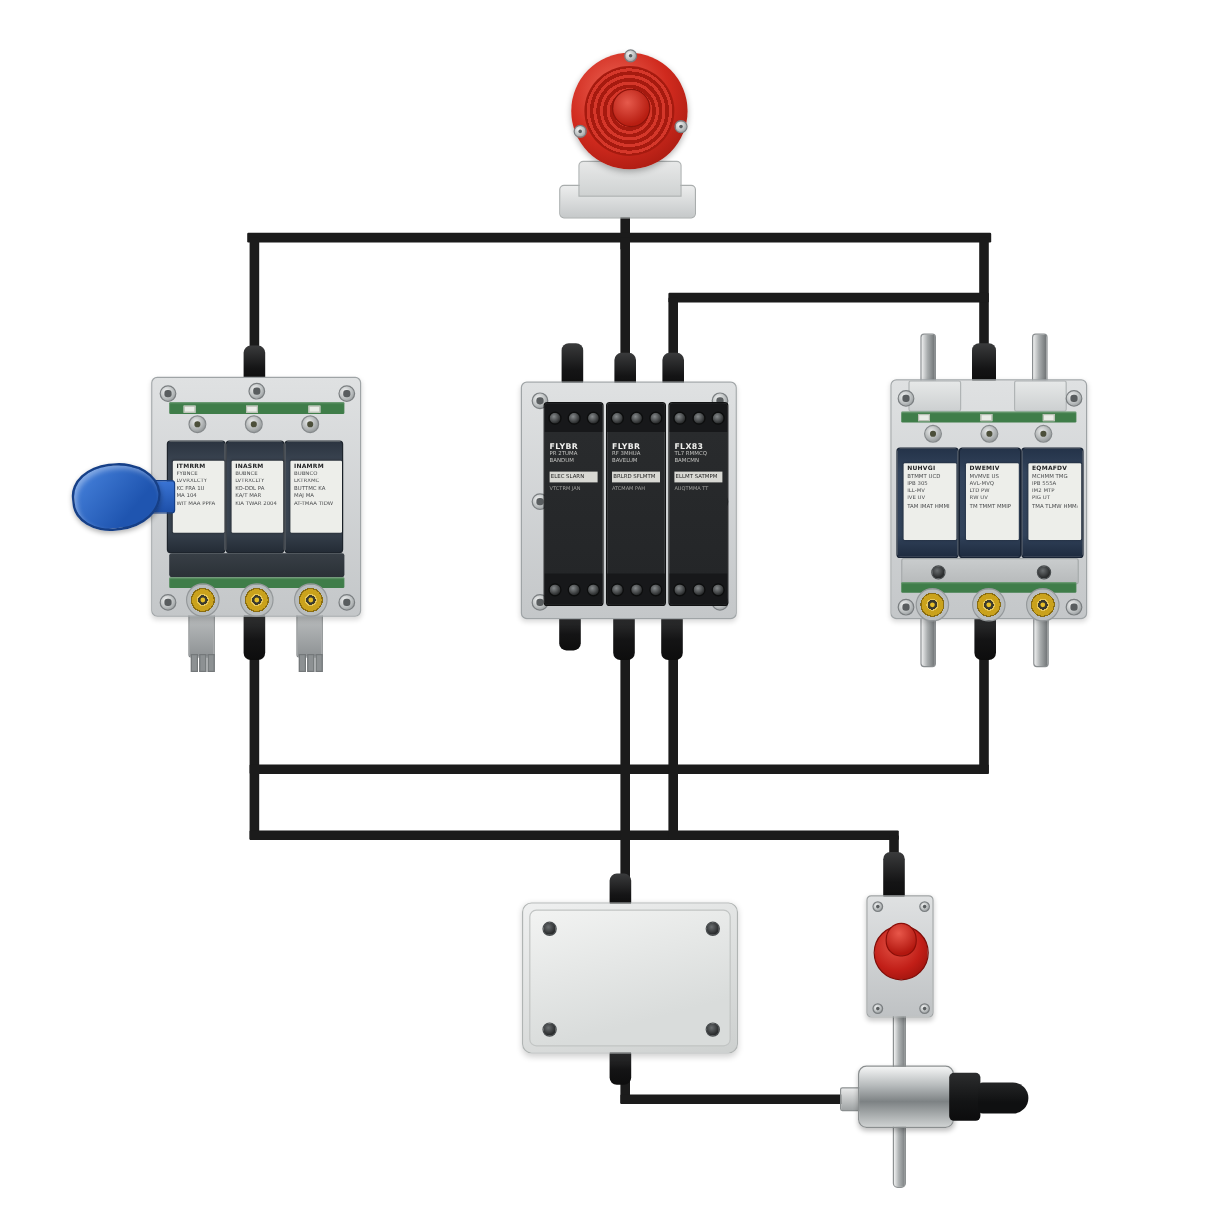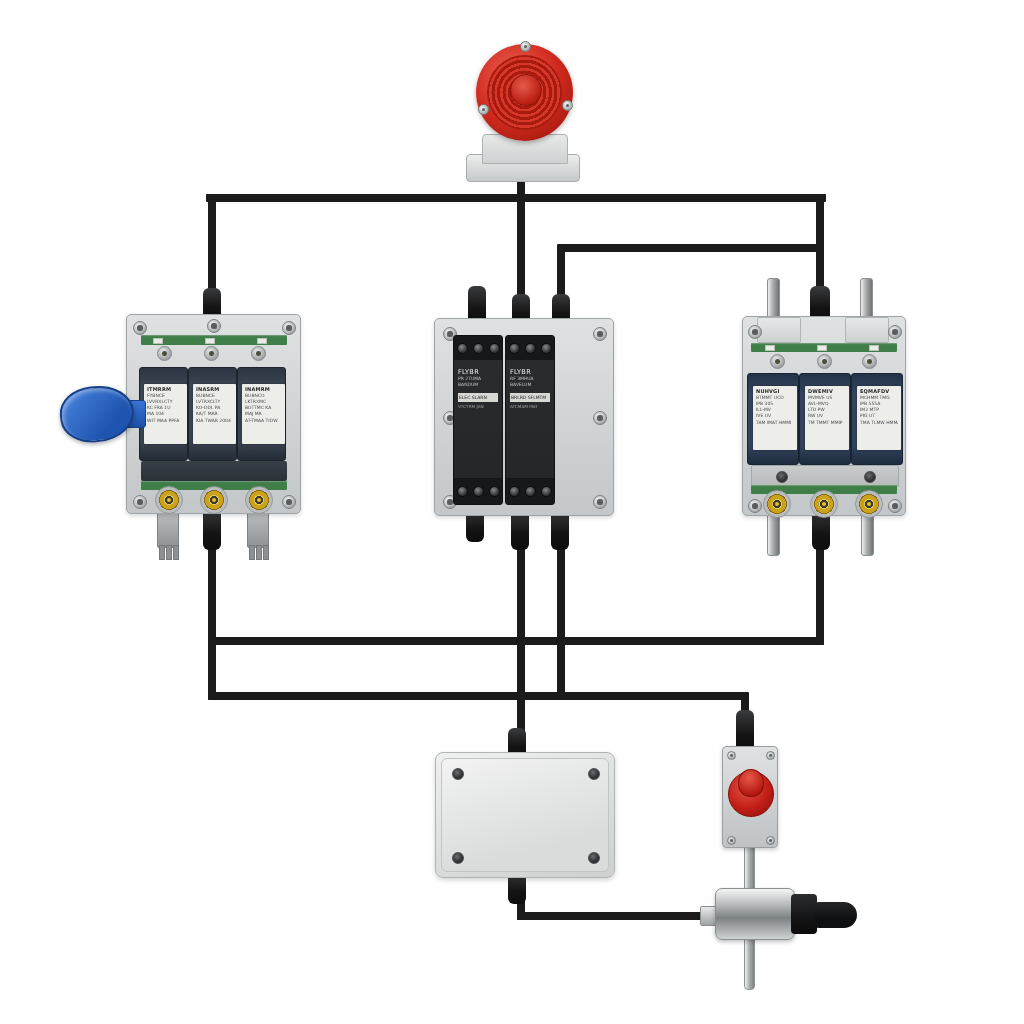--- a/index.html
+++ b/index.html
@@ -26,21 +26,21 @@
   .mod-navy{position:absolute;background:linear-gradient(180deg,#243349,#33445c 22%,#31425a 80%,#1e2b3f);border-radius:3px;border:1px solid #182334;}
   .wlabel{position:absolute;background:#edeeea;border-radius:1px;padding:2px 3px;box-shadow:0 0 2px rgba(0,0,0,.4);}
   .wlabel .l1{font-weight:bold;font-size:5px;color:#1f2022;line-height:6.5px;letter-spacing:.2px;}
   .wlabel .ln{font-size:4.5px;color:#4a4c4e;line-height:6.3px;white-space:nowrap;overflow:hidden;}
   .cmod{position:absolute;background:linear-gradient(180deg,#2a2c2e,#232527);border-radius:3px;border:1px solid #101112;}
   .ccap{position:absolute;left:0;width:100%;background:#17181a;display:flex;justify-content:space-around;align-items:center;}
   .ccap-t{top:0;height:24px;border-radius:3px 3px 0 0;}
   .ccap-b{bottom:0;height:26px;border-radius:0 0 3px 3px;}
   .term{width:9px;height:9px;border-radius:50%;background:radial-gradient(circle at 40% 35%,#85898b,#2b2d2e 70%);border:1px solid #0c0d0d;}
   .clabel{position:absolute;left:4px;right:4px;top:32px;}
-  .clabel .b1{font-weight:normal;font-size:6.5px;color:#f0f0ee;line-height:8px;letter-spacing:.3px;}
+  .clabel .b1{font-weight:bold;font-size:6.5px;color:#f0f0ee;line-height:8px;letter-spacing:.3px;}
   .clabel .s1{font-size:4.5px;color:#c3c3c0;line-height:6px;white-space:nowrap;}
   .clabel .band{margin-top:5px;background:#d8d8d3;color:#1d1d1d;font-size:4.5px;line-height:9px;height:9px;padding:0 1px;white-space:nowrap;overflow:hidden;}
   .clabel .ft{margin-top:2px;font-size:4.2px;color:#a4a4a1;line-height:5.5px;white-space:nowrap;}
   .prong{position:absolute;background:linear-gradient(180deg,#bcbfc0,#8f9395);border:1px solid #7e8284;border-radius:2px;}
   .tooth{position:absolute;width:4px;height:13px;background:#90精9498;background:#8d9193;border:0.5px solid #74787a;}
 </style>
 </head>
 <body>
 
 <div id="canvas">
@@ -202,20 +202,39 @@
         <div class="s1">BAVELUM</div>
         <div class="band">BRLRD SFLMTM</div>
         <div class="ft">ATCMAM PAH</div>
       </div>
       <div class="ccap ccap-b">
         <span class="term"></span>
           <span class="term"></span>
           <span class="term"></span>
       </div>
     </div>
+    <div class="cmod" style="left:122px;top:16px;width:48px;height:168px;">
+      <div class="ccap ccap-t">
+        <span class="term"></span>
+          <span class="term"></span>
+          <span class="term"></span>
+      </div>
+      <div class="clabel">
+        <div class="b1">FLX83</div>
+        <div class="s1">TL7 RMMCQ</div>
+        <div class="s1">BAMCMN</div>
+        <div class="band">ELLMT SATMPM</div>
+        <div class="ft">AUQTMMA TT</div>
+      </div>
+      <div class="ccap ccap-b">
+        <span class="term"></span>
+          <span class="term"></span>
+          <span class="term"></span>
+      </div>
+    </div>
   </div>
 
   <div class="plate" style="left:742px;top:316px;width:162px;height:198px;">
     <div style="position:absolute;left:14px;top:0;width:42px;height:24px;background:linear-gradient(180deg,#e6e8e8,#cdd0d1);border:1px solid #b0b4b5;border-radius:2px;"></div>
     <div style="position:absolute;left:102px;top:0;width:42px;height:24px;background:linear-gradient(180deg,#e6e8e8,#cdd0d1);border:1px solid #b0b4b5;border-radius:2px;"></div>
     <span class="screw" style="left:5px;top:8px;"></span>
     <span class="screw" style="left:145px;top:8px;"></span>
     <span class="screw" style="left:5px;top:182px;"></span>
     <span class="screw" style="left:145px;top:182px;"></span>
     <div class="pcb" style="left:8px;top:26px;width:146px;height:9px;">

